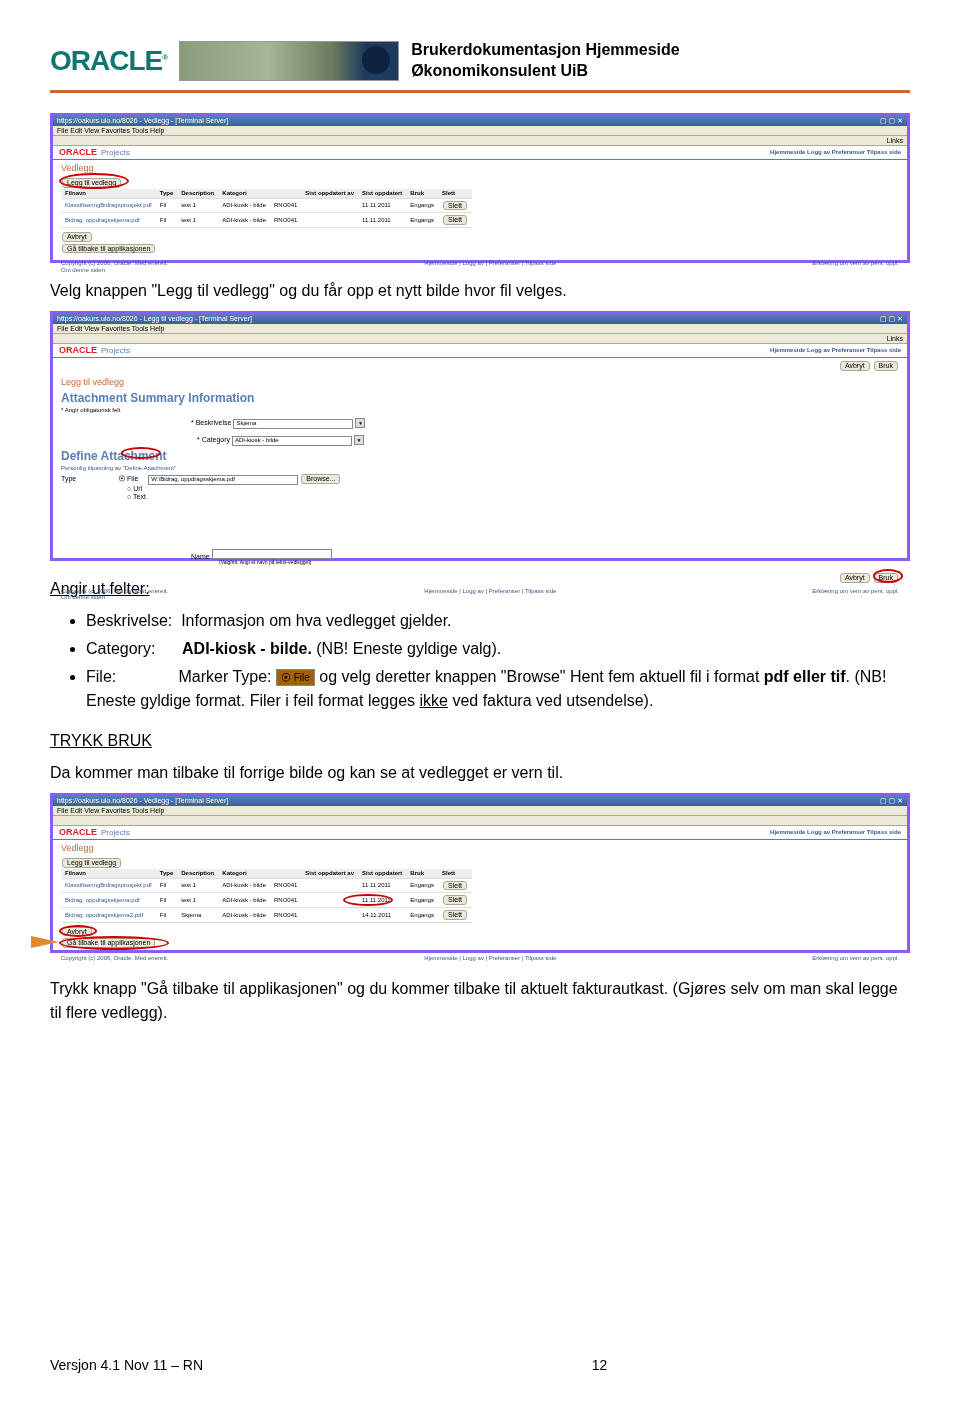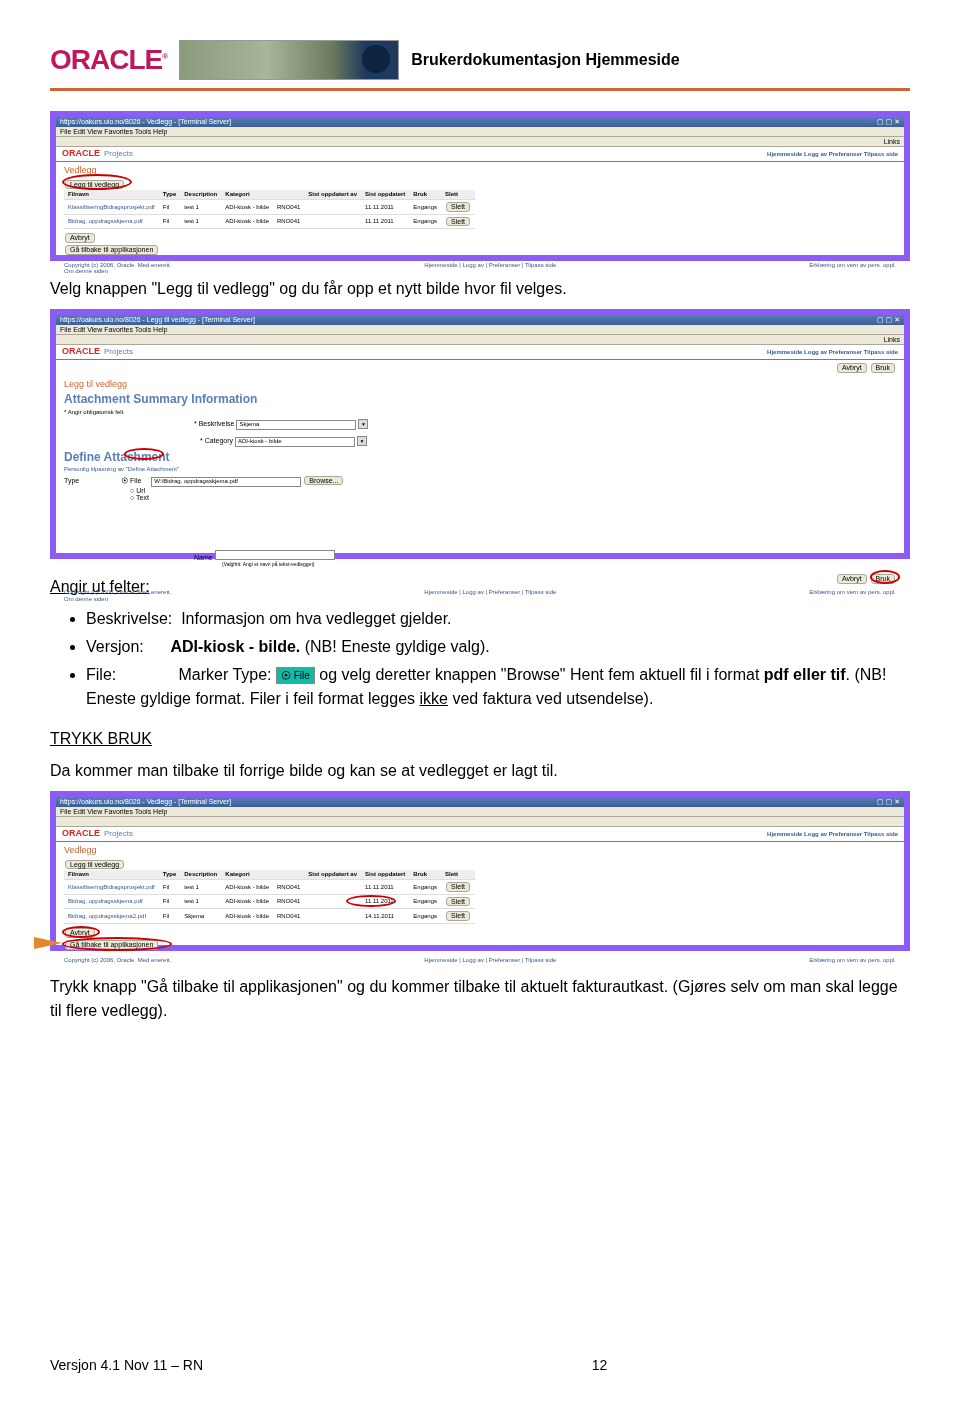--- a/index.html
+++ b/index.html
@@ -1,24 +1,24 @@
 <!DOCTYPE html>
 <html><head>
 <meta charset="utf-8">
 <style>
   * { box-sizing: border-box; margin: 0; padding: 0; }
   body { font-family: Arial, Helvetica, sans-serif; background: #fff; color: #000; width: 960px; }
   .page { padding: 40px 50px 30px 50px; position: relative; min-height: 1403px; }
   .header { display: flex; align-items: center; border-bottom: 3px solid #c63; padding-bottom: 8px; margin-bottom: 20px; gap: 12px; }
-  .oracle-logo { color: #be185d; font-weight: bold; font-size: 28px; letter-spacing: -1px; font-family: Arial, sans-serif; }
+  .oracle-logo { color: #0f766e; font-weight: bold; font-size: 28px; letter-spacing: -1px; font-family: Arial, sans-serif; }
   .oracle-logo .tm { font-size: 8px; vertical-align: super; }
   .header-photo { width: 220px; height: 40px; background: linear-gradient(90deg, #8a9b7c 0%, #a8b598 40%, #6b7a5e 70%, #1e3a5f 85%, #1e3a5f 100%); border: 1px solid #999; position: relative; }
   .header-crest { position: absolute; right: 8px; top: 4px; width: 28px; height: 28px; background: #0d2340; border-radius: 50%; }
   .header-title { font-weight: bold; font-size: 16px; line-height: 1.3; }
-  .screenshot { border: 6px solid #8b5cf6; margin: 8px 0 16px 0; background: #fff; font-size: 7px; line-height: 1.1; position: relative; font-family: Tahoma, Arial, sans-serif; }
+  .screenshot { border: 3px solid #8b5cf6; margin: 8px 0 16px 0; background: #fff; font-size: 7px; line-height: 1.1; position: relative; font-family: Tahoma, Arial, sans-serif; }
   .ss-titlebar { background: linear-gradient(#5a7eb8, #3a5e98); color: #fff; padding: 1px 4px; display: flex; justify-content: space-between; height: 10px; }
   .ss-menubar { background: #ece9d8; padding: 1px 4px; border-bottom: 1px solid #aca899; height: 10px; }
   .ss-toolbar { background: #ece9d8; padding: 1px 4px; border-bottom: 1px solid #aca899; height: 10px; text-align: right; }
   .ss-oracle { padding: 2px 6px; font-size: 9px; color: #d22; font-weight: bold; border-bottom: 1px solid #5a7eb8; display: flex; justify-content: space-between; align-items: center; }
   .ss-oracle-projects { color: #5a7eb8; font-size: 8px; font-weight: normal; margin-left: 4px; }
   .ss-nav { font-size: 6px; color: #37598e; }
   .ss-body { padding: 4px 8px; }
   .ss-h1 { font-size: 9px; color: #c63; font-weight: normal; margin-bottom: 3px; }
   .ss-h2 { font-size: 12px; color: #5a7eb8; font-weight: bold; margin: 4px 0 2px 0; }
   .ss-btn { display: inline-block; background: #ece9d8; border: 1px solid #aca899; border-radius: 3px; padding: 0 4px; font-size: 7px; margin: 1px; }
@@ -27,41 +27,42 @@
   .ss-table th { background: #eee; }
   .ss-input { border: 1px solid #888; padding: 0 2px; font-size: 6px; display: inline-block; min-width: 80px; height: 10px; background: #fff; }
   .ss-footer { font-size: 6px; color: #37598e; padding: 2px 8px 4px 8px; display: flex; justify-content: space-between; }
   .ss-link { color: #37598e; }
   .circle-annot { position: absolute; border: 2px solid #c00; border-radius: 50%; }
   .body-text { font-size: 16px; line-height: 1.5; margin: 8px 0; }
   .body-text.underline { text-decoration: underline; }
   ul.bullets { list-style: disc; margin-left: 36px; font-size: 16px; line-height: 1.5; }
   ul.bullets li { margin: 4px 0; }
   .bold { font-weight: bold; }
-  .radio-img { display: inline-block; font-size: 10px; border: 1px solid #888; padding: 0 4px; background: #14b8a6; vertical-align: middle; }
+  .radio-img { display: inline-block; font-size: 10px; border: 1px solid #888; padding: 0 4px; background: #a16207; vertical-align: middle; }
   .footer { position: absolute; bottom: 30px; left: 50px; right: 50px; display: flex; justify-content: space-between; font-size: 14px; }
   .footer .pn { margin-left: 86px; }
   .underline-word { text-decoration: underline; }
   .arrow-annot { position: absolute; left: -30px; width: 0; height: 0; border-top: 6px solid transparent; border-bottom: 6px solid transparent; border-left: 28px solid #e28a2b; }
   .select-arrow { display: inline-block; width: 10px; height: 10px; background: #ddd; border: 1px solid #888; font-size: 5px; text-align: center; line-height: 8px; vertical-align: middle; }
   .right-btns { text-align: right; padding: 2px 8px; }
 </style>
 </head>
 <body>
 <div class="page">
 
 <div class="header">
   <div class="oracle-logo">
     <span>ORACLE</span><span class="tm">®</span>
   </div>
   <div class="header-photo">
         <div class="header-crest"></div>
       </div>
   <div class="header-title">
     <div>Brukerdokumentasjon Hjemmeside</div>
+    <div>Økonomikonsulent UiB</div>
   </div>
 </div>
 
 <div class="screenshot" style="height:150px;">
   <div class="ss-titlebar">
         <span>https://oakurs.uio.no/8026 - Vedlegg - [Terminal Server]</span>
         <span>▢ ▢ ✕</span>
       </div>
   <div class="ss-menubar">File  Edit  View  Favorites  Tools  Help</div>
   <div class="ss-toolbar">Links</div>
@@ -180,27 +181,27 @@
     <span><span>Copyright (c) 2006, Oracle. Med enerett.</span><br><span class="ss-link">Om denne siden</span></span>
     <span class="ss-link" style="flex:1;text-align:center;">Hjemmeside | Logg av | Preferanser | Tilpass side</span>
     <span class="ss-link">Erklæring om vern av pers. oppl.</span>
   </div>
 </div>
 
 <p class="body-text underline">Angir ut felter:</p>
 
 <ul class="bullets">
   <li><span>Beskrivelse:</span>&nbsp;&nbsp;<span>Informasjon om hva vedlegget gjelder.</span></li>
-  <li><span>Versjon:</span>&nbsp;&nbsp;&nbsp;&nbsp;&nbsp;&nbsp;<span class="bold">ADI-kiosk - bilde.</span><span> (NB! Eneste gyldige valg).</span></li>
+  <li><span>Category:</span>&nbsp;&nbsp;&nbsp;&nbsp;&nbsp;&nbsp;<span class="bold">ADI-kiosk - bilde.</span><span> (NB! Eneste gyldige valg).</span></li>
   <li><span>File:</span>&nbsp;&nbsp;&nbsp;&nbsp;&nbsp;&nbsp;&nbsp;&nbsp;&nbsp;&nbsp;&nbsp;&nbsp;&nbsp;&nbsp;<span>Marker Type: </span><span class="radio-img">⦿ <span>File</span></span><span> og velg deretter knappen "Browse" Hent fem aktuell fil i format </span><span class="bold">pdf eller tif</span><span>. (NB! Eneste gyldige format. Filer i feil format legges </span><span class="underline-word">ikke</span><span> ved faktura ved utsendelse).</span></li>
 </ul>
 
 <p class="body-text underline" style="margin-top:16px;">TRYKK BRUK</p>
 
-<p class="body-text">Da kommer man tilbake til forrige bilde og kan se at vedlegget er lagt til.</p>
+<p class="body-text">Da kommer man tilbake til forrige bilde og kan se at vedlegget er vern til.</p>
 
 <div class="screenshot" style="height:160px; position:relative;">
   <div class="ss-titlebar">
         <span>https://oakurs.uio.no/8026 - Vedlegg - [Terminal Server]</span>
         <span>▢ ▢ ✕</span>
       </div>
   <div class="ss-menubar">File  Edit  View  Favorites  Tools  Help</div>
   <div class="ss-toolbar"></div>
   <div class="ss-oracle">
     <span><span>ORACLE</span><span class="ss-oracle-projects">Projects</span></span>

